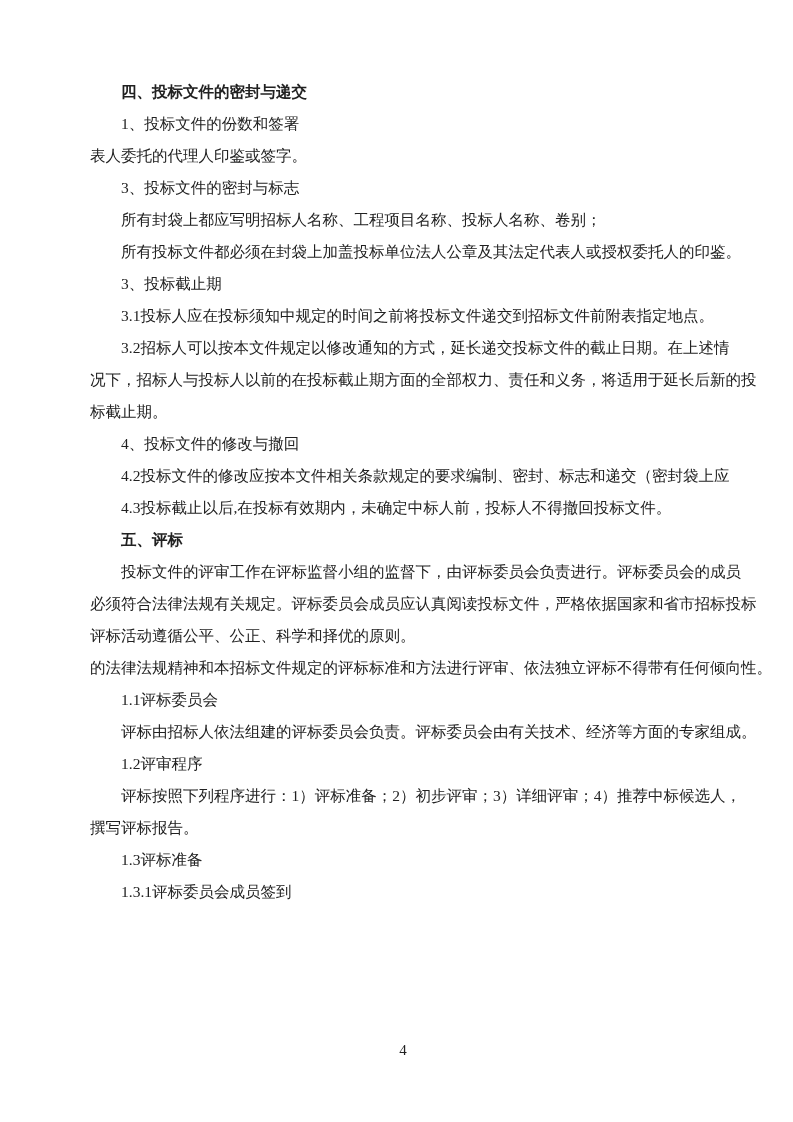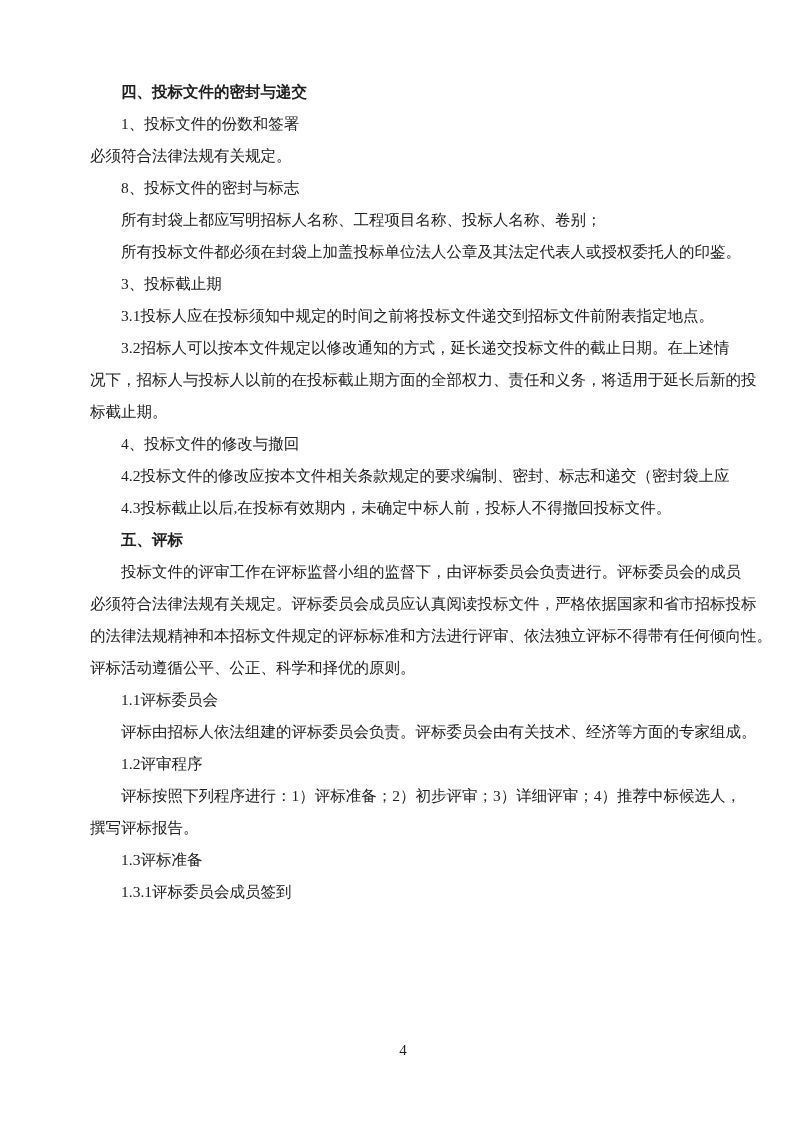--- a/index.html
+++ b/index.html
@@ -47,37 +47,37 @@
     color: #212121;
   }
 </style>
 </head>
 <body>
 
 <div class="page">
   <div class="content">
       <div class="line heading indent">四、投标文件的密封与递交</div>
       <div class="line indent">1、投标文件的份数和签署</div>
-      <div class="line">必须符合法律法规有关规定。</div>
-      <div class="line indent">8、投标文件的密封与标志</div>
+      <div class="line">表人委托的代理人印鉴或签字。</div>
+      <div class="line indent">3、投标文件的密封与标志</div>
       <div class="line indent">所有封袋上都应写明招标人名称、工程项目名称、投标人名称、卷别；</div>
       <div class="line indent">所有投标文件都必须在封袋上加盖投标单位法人公章及其法定代表人或授权委托人的印鉴。</div>
       <div class="line indent">3、投标截止期</div>
       <div class="line indent">3.1投标人应在投标须知中规定的时间之前将投标文件递交到招标文件前附表指定地点。</div>
       <div class="line indent">3.2招标人可以按本文件规定以修改通知的方式，延长递交投标文件的截止日期。在上述情</div>
       <div class="line">况下，招标人与投标人以前的在投标截止期方面的全部权力、责任和义务，将适用于延长后新的投</div>
       <div class="line">标截止期。</div>
       <div class="line indent">4、投标文件的修改与撤回</div>
       <div class="line indent">4.2投标文件的修改应按本文件相关条款规定的要求编制、密封、标志和递交（密封袋上应</div>
       <div class="line indent">4.3投标截止以后,在投标有效期内，未确定中标人前，投标人不得撤回投标文件。</div>
       <div class="line heading indent">五、评标</div>
       <div class="line indent">投标文件的评审工作在评标监督小组的监督下，由评标委员会负责进行。评标委员会的成员</div>
       <div class="line">必须符合法律法规有关规定。评标委员会成员应认真阅读投标文件，严格依据国家和省市招标投标</div>
+      <div class="line">评标活动遵循公平、公正、科学和择优的原则。</div>
       <div class="line">的法律法规精神和本招标文件规定的评标标准和方法进行评审、依法独立评标不得带有任何倾向性。</div>
-      <div class="line">评标活动遵循公平、公正、科学和择优的原则。</div>
       <div class="line indent">1.1评标委员会</div>
       <div class="line indent">评标由招标人依法组建的评标委员会负责。评标委员会由有关技术、经济等方面的专家组成。</div>
       <div class="line indent">1.2评审程序</div>
       <div class="line indent">评标按照下列程序进行：1）评标准备；2）初步评审；3）详细评审；4）推荐中标候选人，</div>
       <div class="line">撰写评标报告。</div>
       <div class="line indent">1.3评标准备</div>
       <div class="line indent">1.3.1评标委员会成员签到</div>
     </div>
   <div class="page-number">4</div>
 </div>

